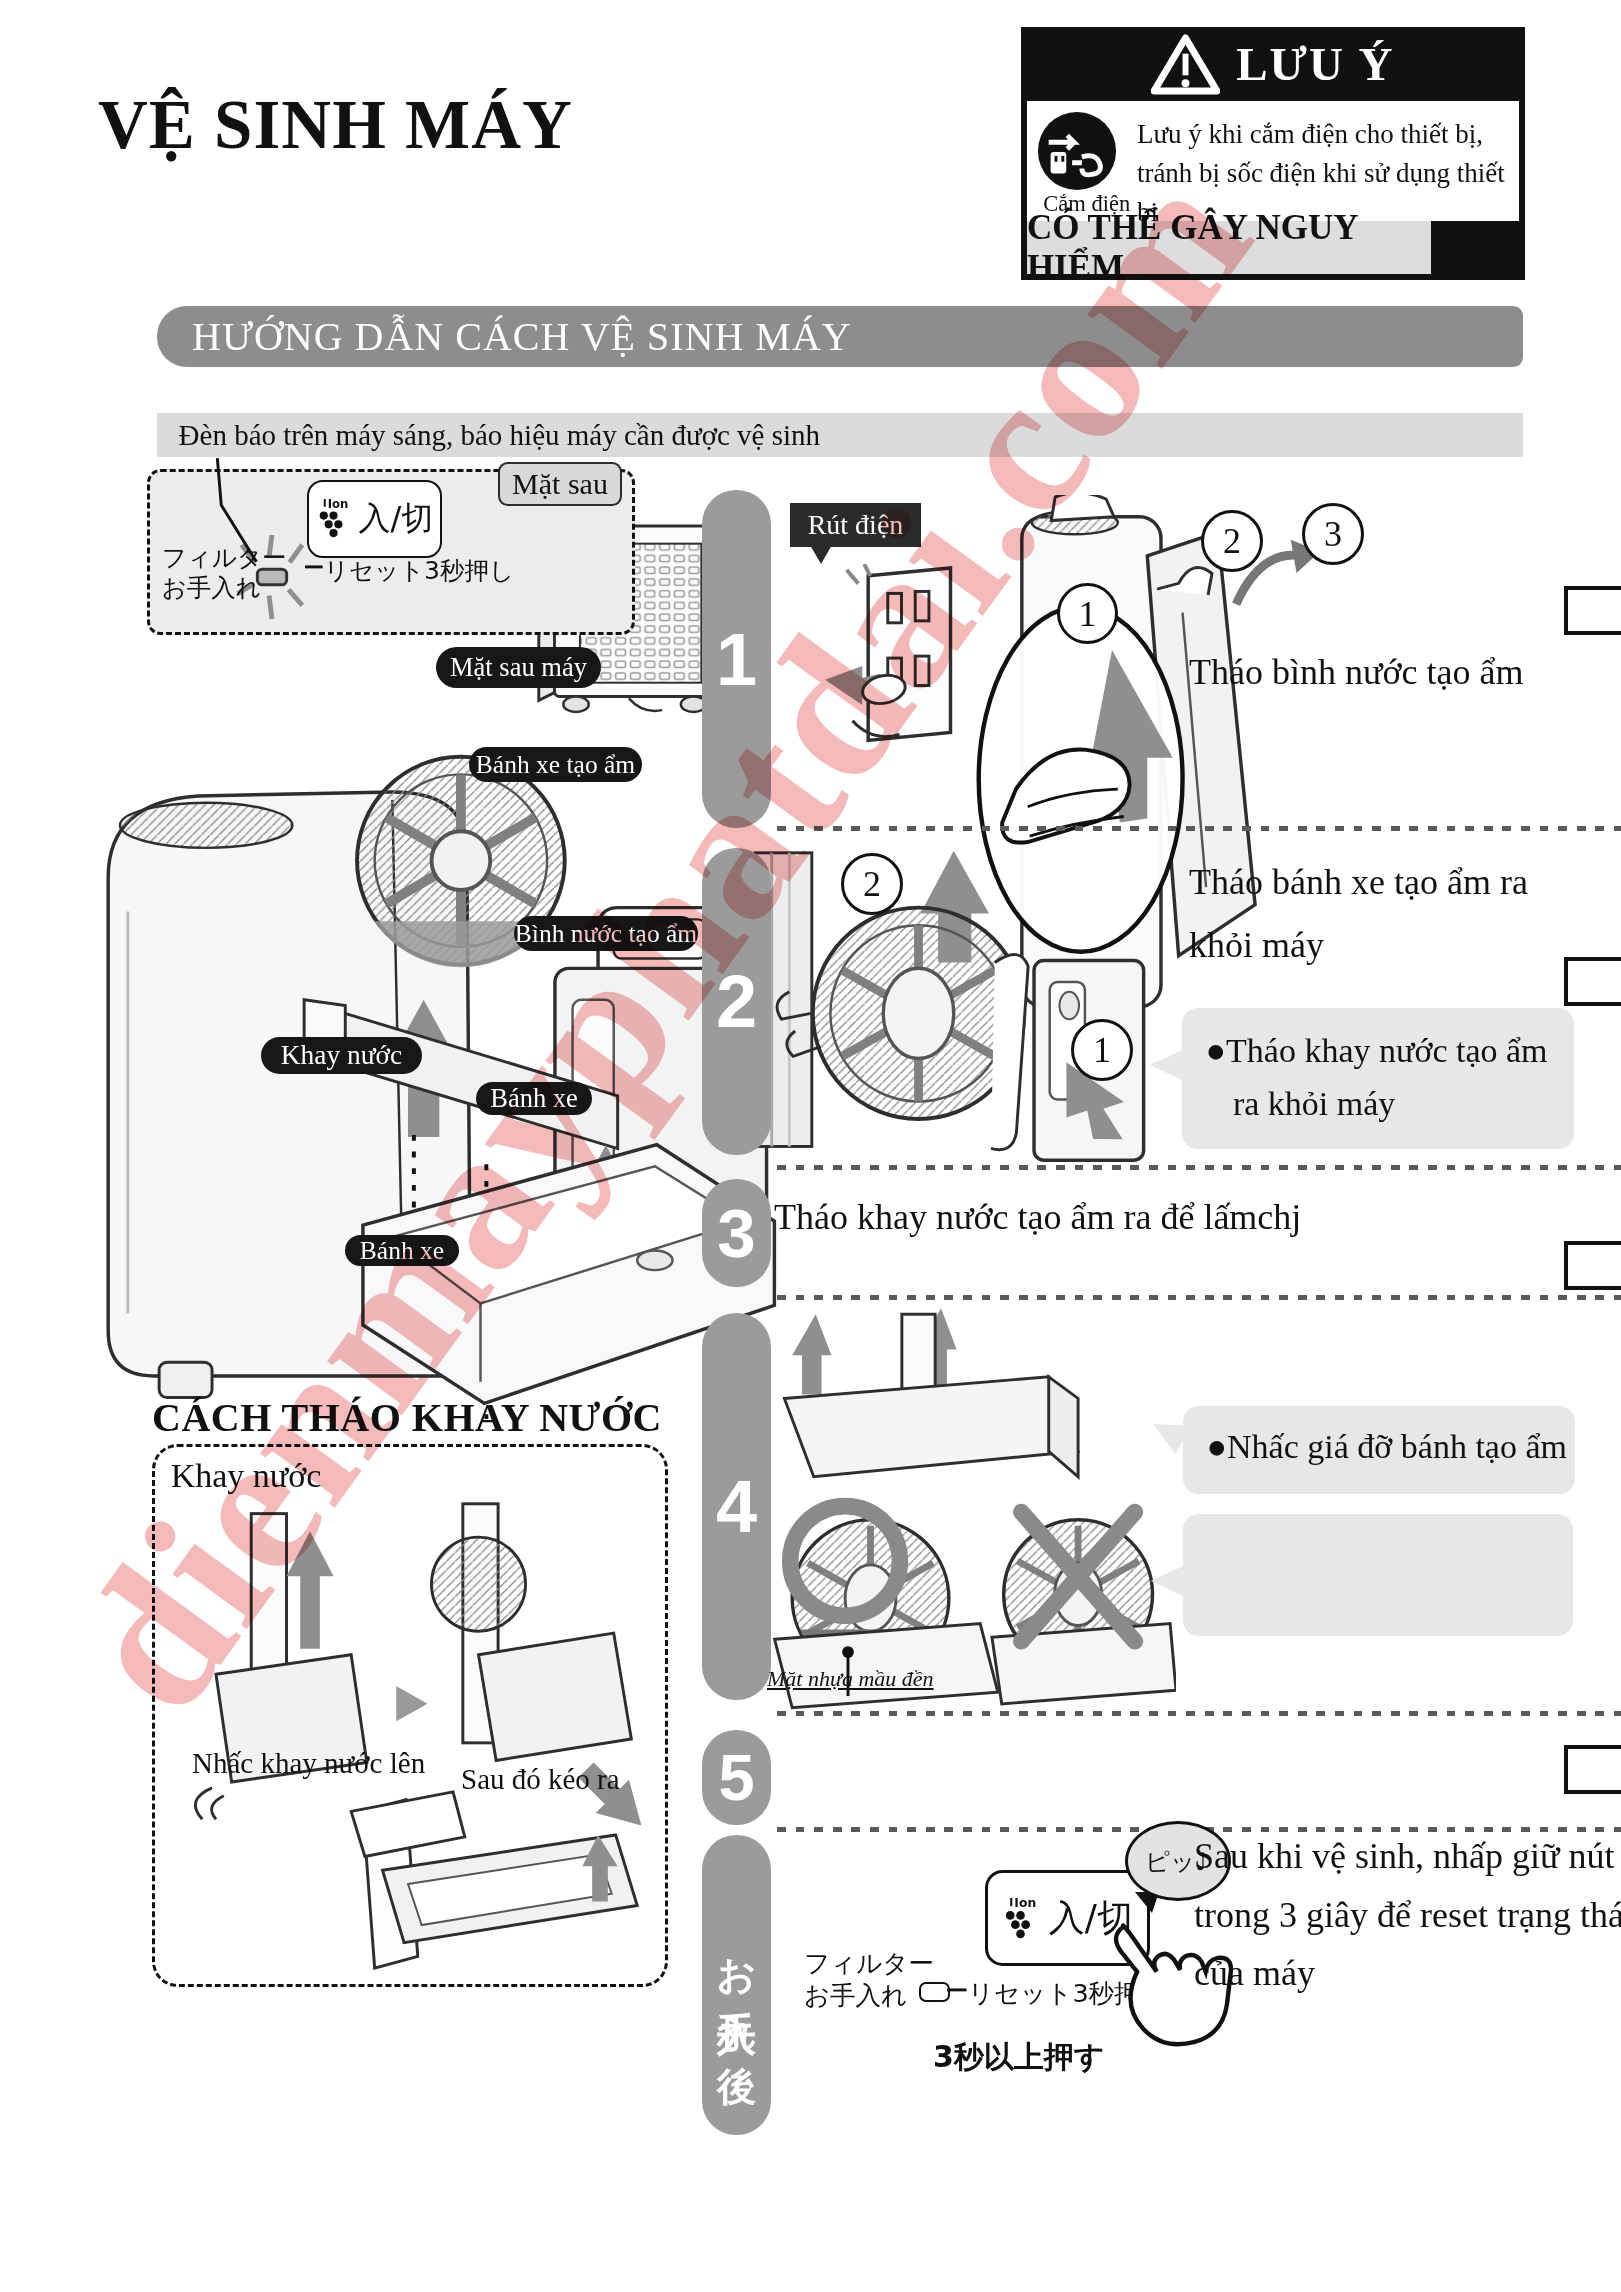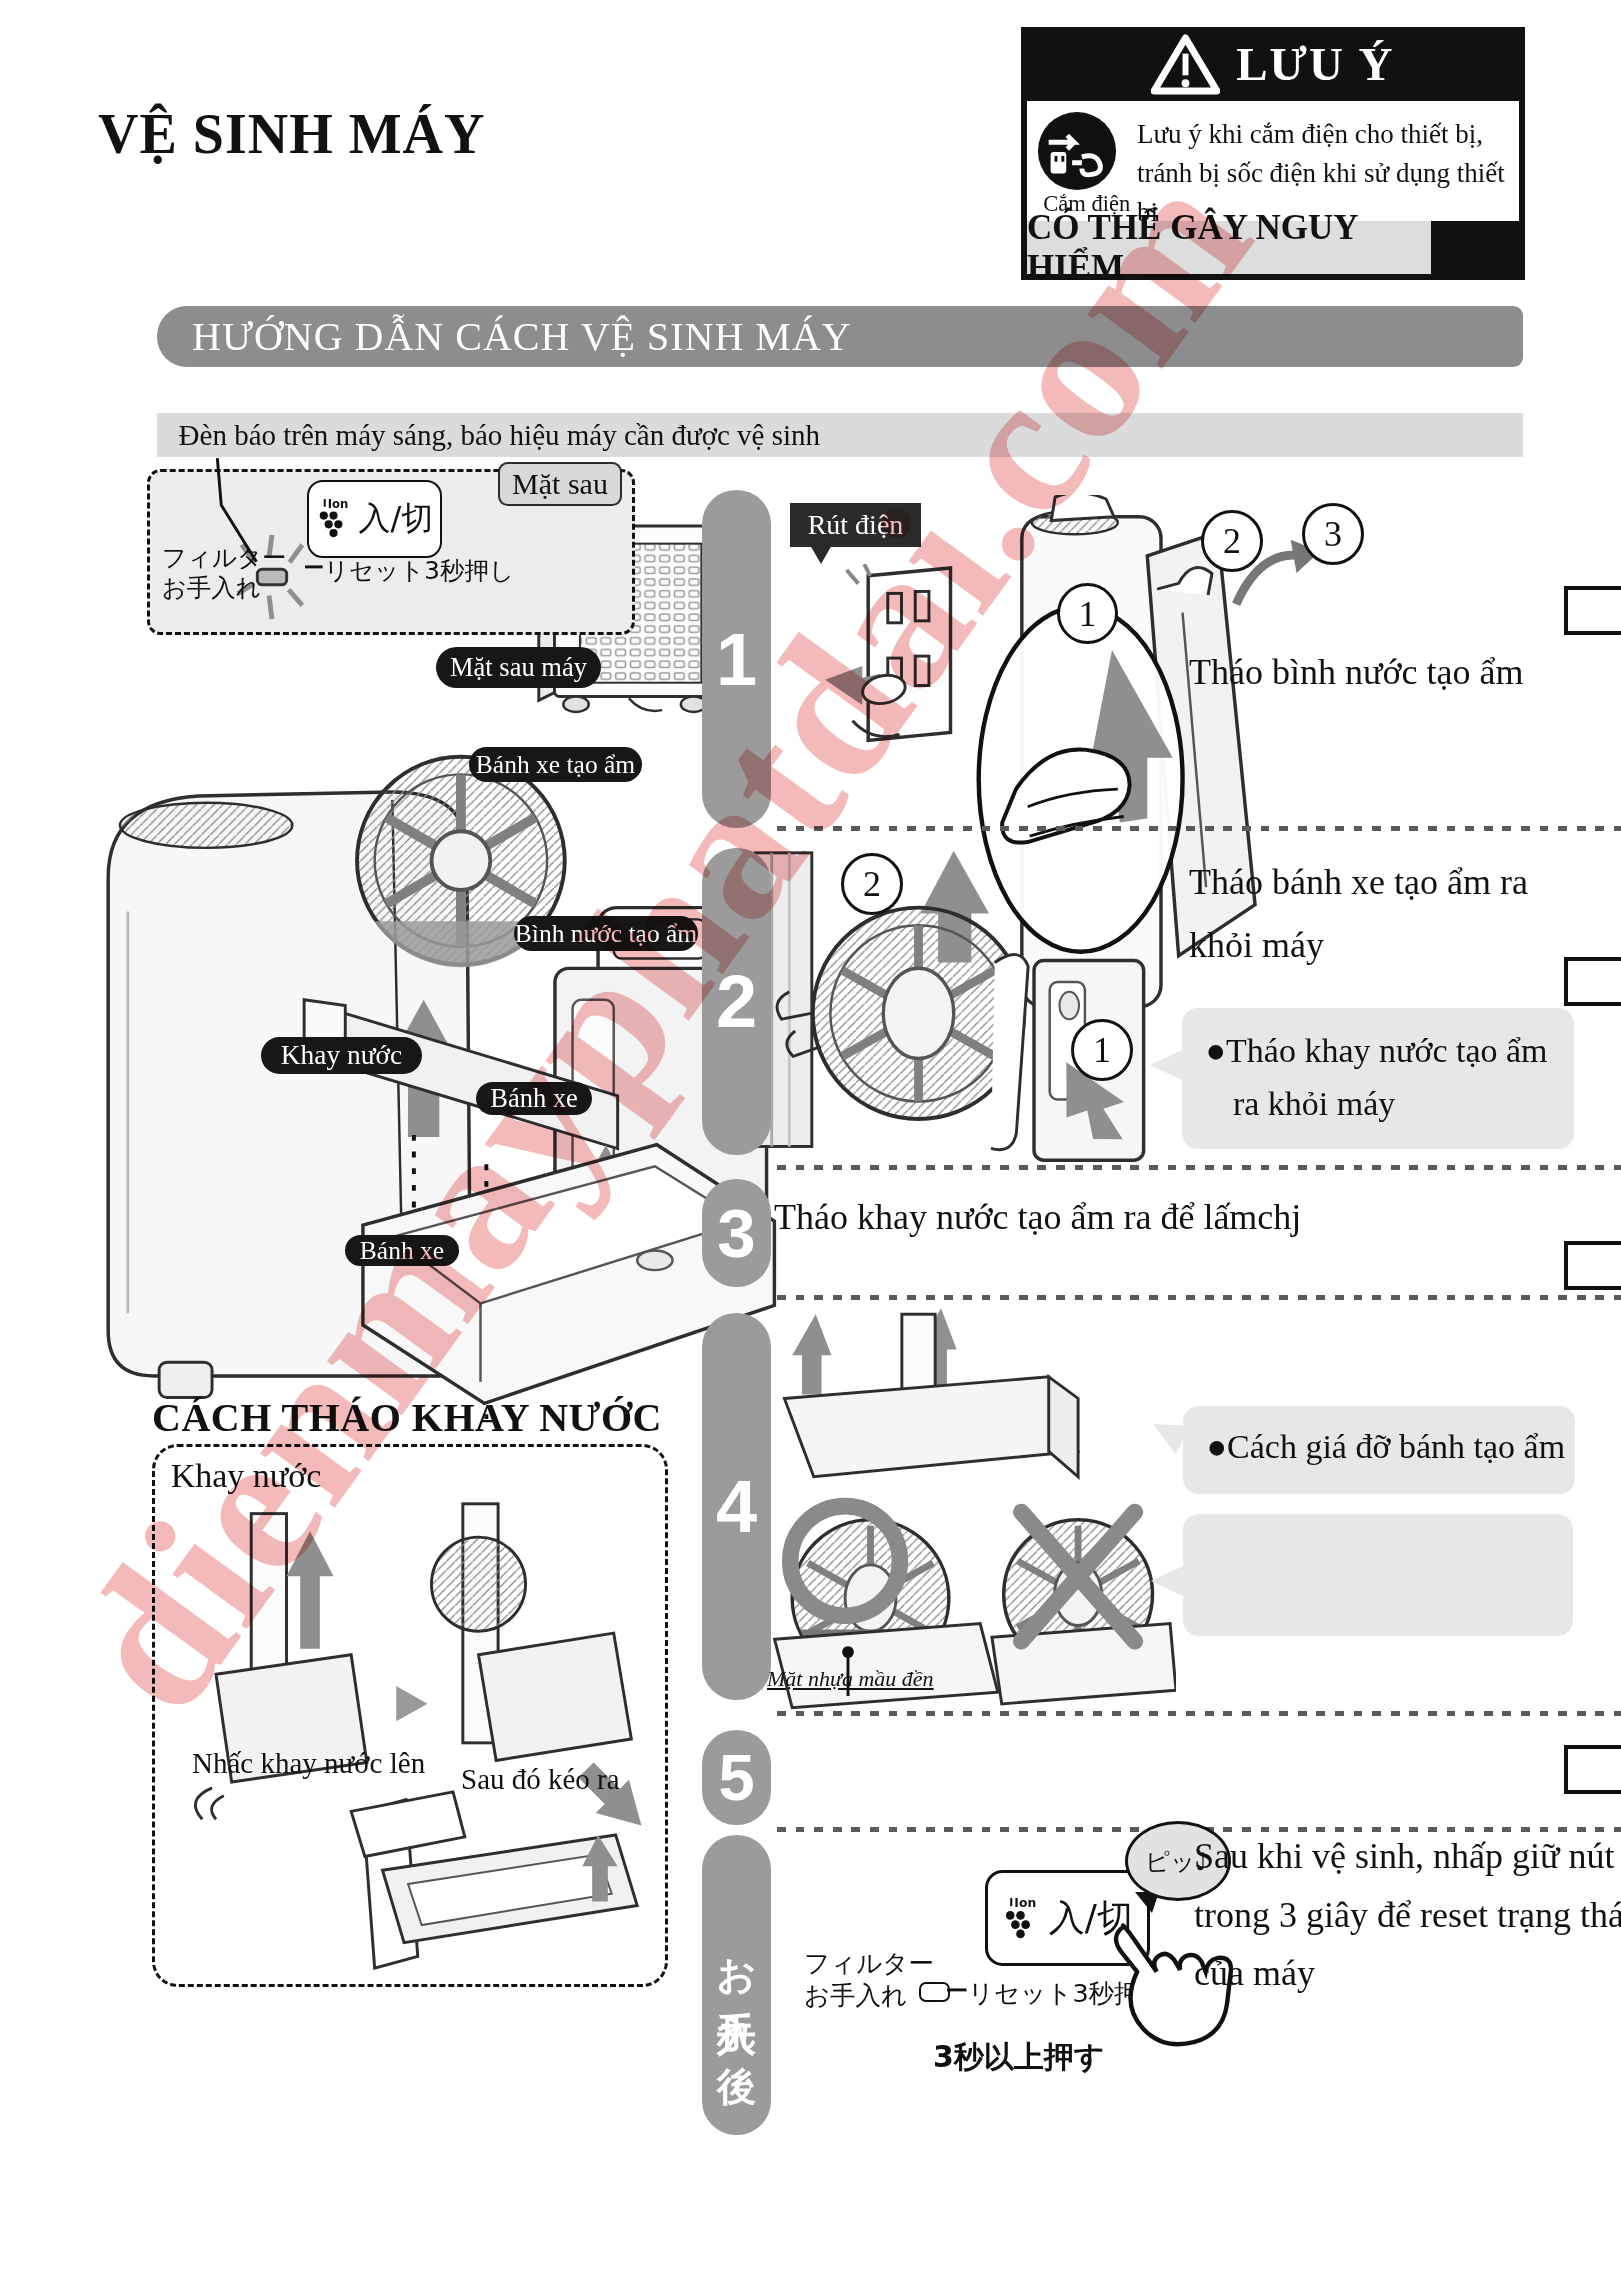--- a/index.html
+++ b/index.html
@@ -35,21 +35,21 @@
       transform:rotate(-54deg);transform-origin:0 0;
       font-family:"Liberation Serif",serif;font-weight:bold;font-size:201px;letter-spacing:2px;
       color:rgba(233,118,118,0.50);mix-blend-mode:multiply;white-space:nowrap;}
   svg{display:block;}
 </style>
 </head>
 <body>
 
 <div id="page">
 
-  <div class="abs" style="left:98px;top:102px;font-size:56px;font-weight:bold;letter-spacing:1px;">VỆ SINH MÁY</div>
+  <div class="abs" style="left:98px;top:86px;font-size:69px;font-weight:bold;letter-spacing:1px;">VỆ SINH MÁY</div>
 
   <div class="abs" style="left:1021px;top:27.4px;width:504px;height:253px;background:#111;z-index:6;">
 
     <div class="abs" style="left:0;top:0;width:504px;height:74px;background:#111;display:flex;align-items:center;justify-content:center;gap:15.7px;">
       <svg width="69" height="61" viewBox="0 0 70 62">
         <polygon points="35,4 67,58 3,58" fill="#111" stroke="#fff" stroke-width="7" stroke-linejoin="round"></polygon>
         <rect x="32" y="20" width="6" height="22" fill="#fff"></rect>
         <circle cx="35" cy="50" r="4" fill="#fff"></circle>
       </svg>
       <span style="color:#fff;font-size:47px;font-weight:bold;letter-spacing:2px;">LƯU Ý</span>
@@ -337,21 +337,21 @@
     <ellipse cx="330" cy="296" rx="24" ry="32" fill="#f4f4f4" stroke="#555" stroke-width="3"></ellipse>
     <polygon points="242,340 424,326 430,394 252,408" fill="#f6f6f6" stroke="#2e2e2e" stroke-width="3"></polygon>
 
     <g stroke="#8a8a8a" stroke-width="17" stroke-linecap="round">
       <line x1="272" y1="212" x2="388" y2="344"></line>
         <line x1="388" y1="212" x2="272" y2="344"></line>
     </g>
   </svg>
   <div class="bubble" style="left:1183px;top:1406px;width:392px;height:88px;">
     <div class="tail-left" style="top:9.8px;transform:rotate(28deg);"></div>
-    <div style="padding:21.6px 0 0 23.5px;">●Cách giá đỡ bánh tạo ẩm</div>
+    <div style="padding:21.6px 0 0 23.5px;">●Nhấc giá đỡ bánh tạo ẩm</div>
   </div>
   <div class="bubble" style="left:1183px;top:1514px;width:390px;height:122px;">
     <div class="tail-left" style="top:51px;"></div>
   </div>
   <div class="abs" style="left:767px;top:1666px;font-size:22px;font-style:italic;z-index:6;text-decoration:underline;">Mặt nhựa mầu đền</div>
 
 
   <div class="abs" style="left:702px;top:1835px;width:69px;height:300px;background:#9b9b9b;border-radius:34px;display:flex;align-items:center;justify-content:center;z-index:4;">
     <span class="jp" style="writing-mode:vertical-rl;text-orientation:upright;color:#fff;font-size:39px;font-weight:bold;letter-spacing:3.9px;">お手入れ後</span>
   </div>

